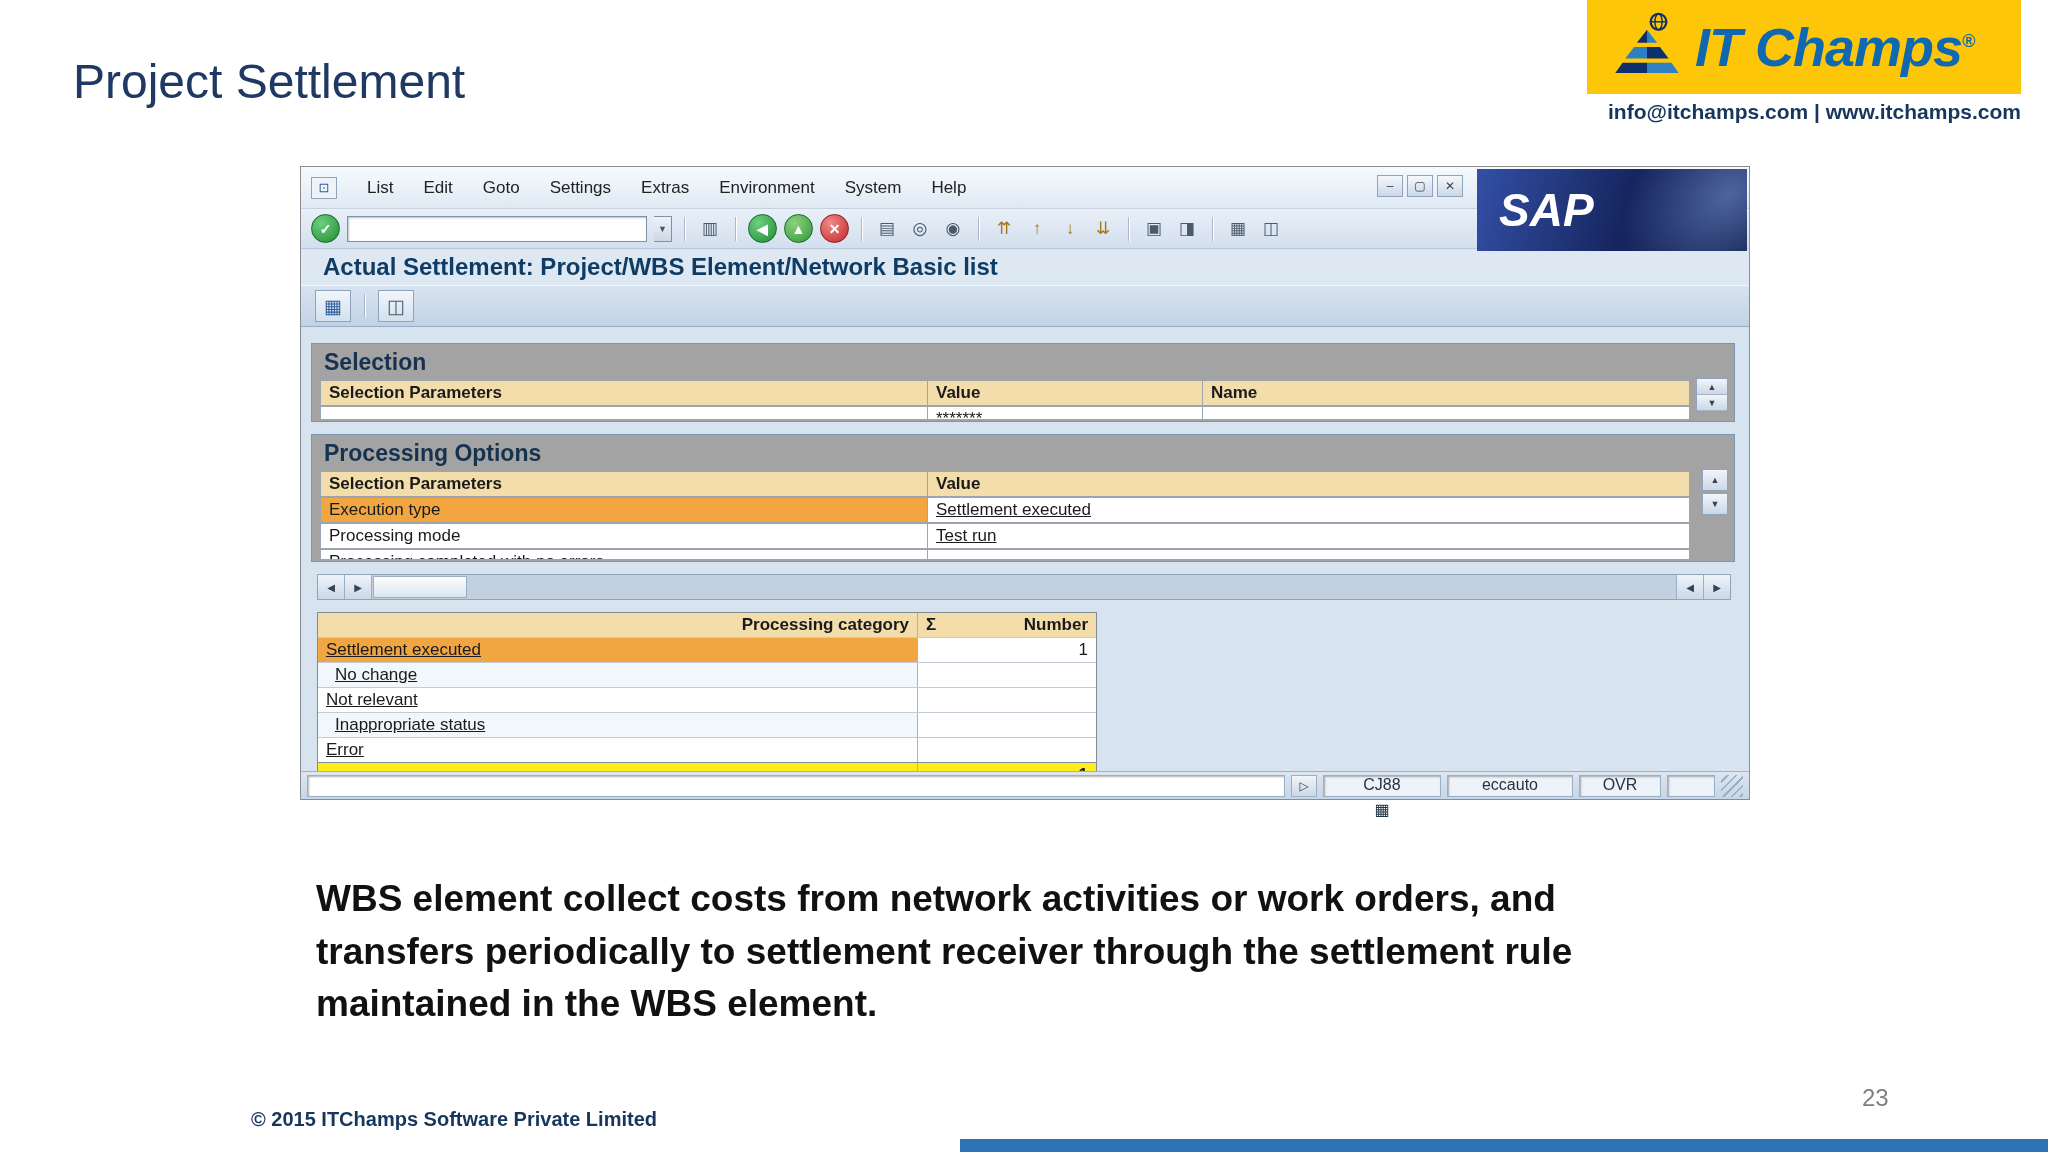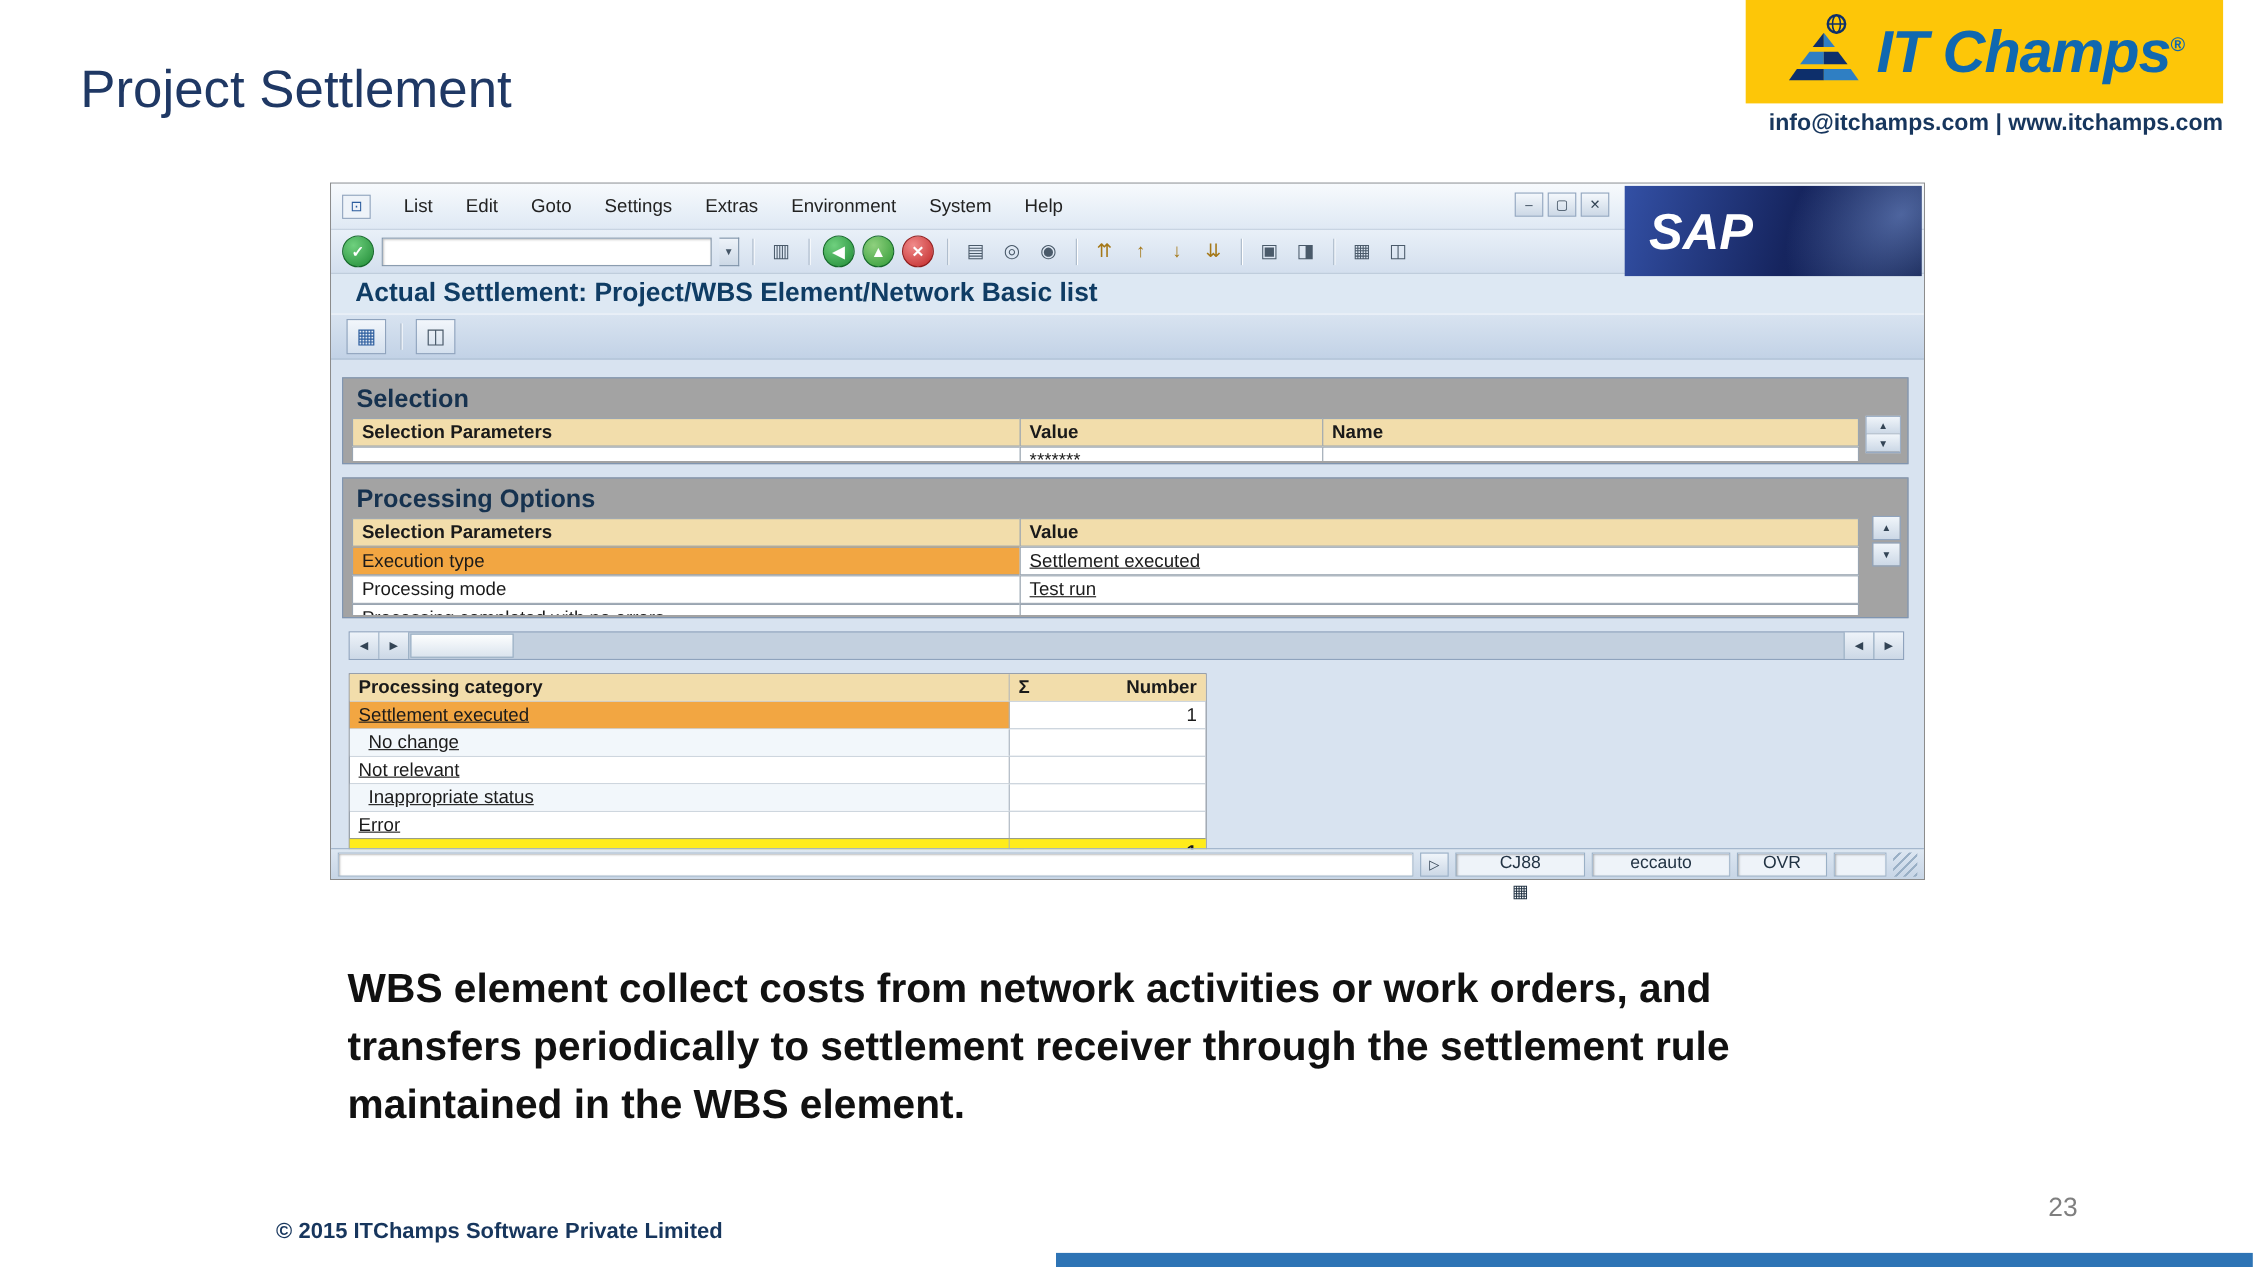--- a/index.html
+++ b/index.html
@@ -2,21 +2,21 @@
 <html><head>
 <meta charset="utf-8">
 <style>
   html,body{margin:0;padding:0;}
   body{width:2048px;height:1152px;background:#ffffff;position:relative;overflow:hidden;
        font-family:"Liberation Sans",sans-serif;}
 
   
   .slide-title{position:absolute;left:73px;top:22px;font-size:48px;color:#1f3864;font-weight:normal;}
   .logo{position:absolute;top:0;right:27px;width:434px;height:94px;background:#fdc608;
-        display:flex;align-items:center;padding-left:35px;box-sizing:border-box;}
+        display:flex;align-items:center;padding-left:24px;box-sizing:border-box;}
   .logo-mark{width:72px;height:72px;margin-right:12px;flex:0 0 auto;}
   .logo-text{font-size:54px;font-weight:bold;font-style:italic;color:#1068b0;letter-spacing:-1px;white-space:nowrap;}
   .logo-text sup{font-size:18px;}
   .contact{position:absolute;right:27px;top:100px;font-size:21px;font-weight:bold;color:#17365d;}
   .body-text{position:absolute;left:316px;top:836px;width:1400px;font-size:37px;font-weight:bold;
              color:#111;line-height:1.42;}
   .footer{position:absolute;left:251px;top:1108px;font-size:20px;font-weight:bold;color:#17365d;}
   .pageno{position:absolute;left:1862px;top:1084px;font-size:24px;color:#7f7f7f;}
   .bbar{position:absolute;left:960px;top:1139px;right:0;height:13px;background:#2e74b5;}
 
@@ -88,21 +88,21 @@
   .hscroll{height:24px;display:flex;align-items:stretch;margin:0 4px 0 6px;border:1px solid #8fa3bd;
            background:#c3d0df;}
   .hs-btn{width:26px;border-right:1px solid #9aafc4;background:linear-gradient(#eef3f9,#ccd8e6);
           font-size:10px;display:flex;align-items:center;justify-content:center;color:#345;}
   .hs-btn.rt{border-right:none;border-left:1px solid #9aafc4;}
   .hs-thumb{width:92px;background:linear-gradient(#fdfefe,#dbe4ee);border:1px solid #9aafc4;margin:1px;}
   .hs-track{flex:1;}
 
   .results{width:778px;margin:12px 0 0 6px;border:1px solid #808b98;background:#fff;font-size:17px;}
   .r-row{display:flex;border-top:1px solid #c3ccd6;}
-  .r-row:first-child{border-top:none;}
+  .r-row:first-child{border-top:none;text-align:right;}
   .r-cat{width:600px;padding:2px 8px;border-right:1px solid #a8b2bd;box-sizing:border-box;white-space:nowrap;overflow:hidden;}
   .r-num{flex:1;display:flex;justify-content:space-between;align-items:center;padding:2px 8px;}
   .r-hdr{background:#f2ddab;font-weight:bold;}
   .r-hdr .r-cat,.r-hdr .r-num{background:#f2ddab;}
   .r-alt .r-cat{background:#f2f7fb;padding-left:17px;}
   .r-total{background:#ffec1a;font-weight:bold;border-top:1px solid #808b98;}
   .r-total .r-cat,.r-total .r-num{background:#ffec1a;}
 
   .statusbar{position:absolute;left:0;right:0;bottom:0;height:28px;box-sizing:border-box;
              background:linear-gradient(#dde7f2,#c7d5e6);border-top:1px solid #9fb2c9;

